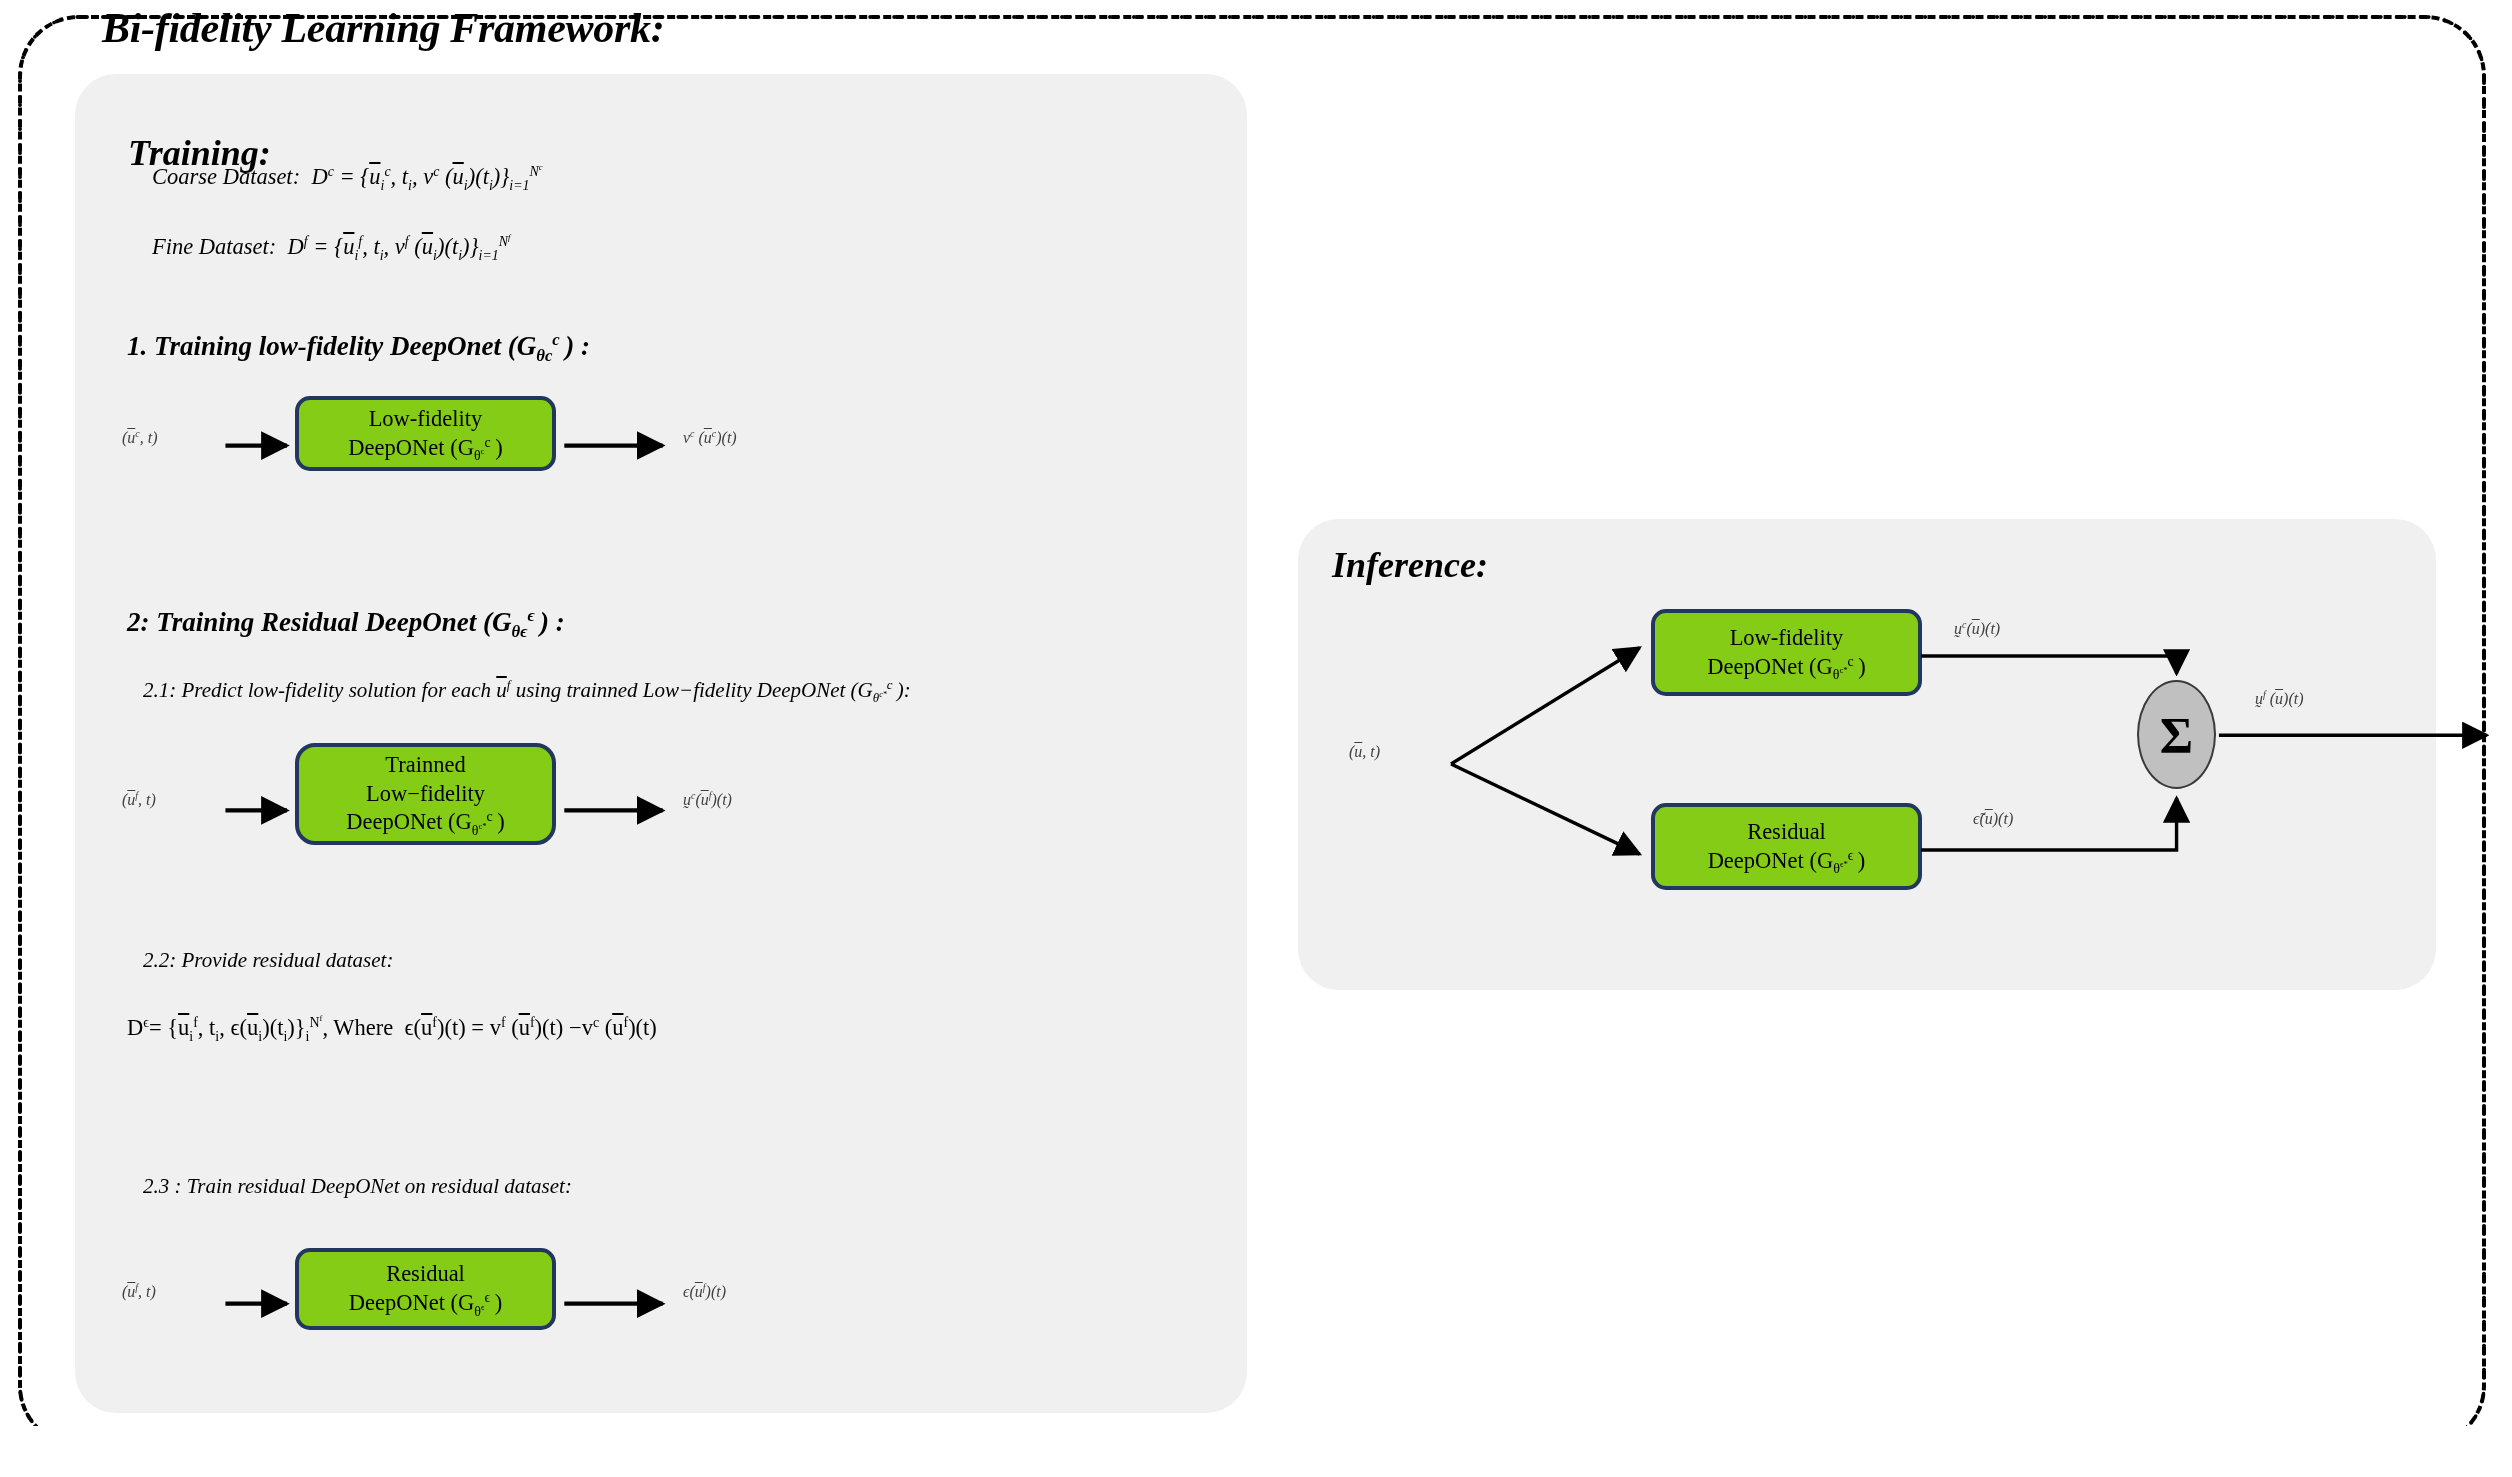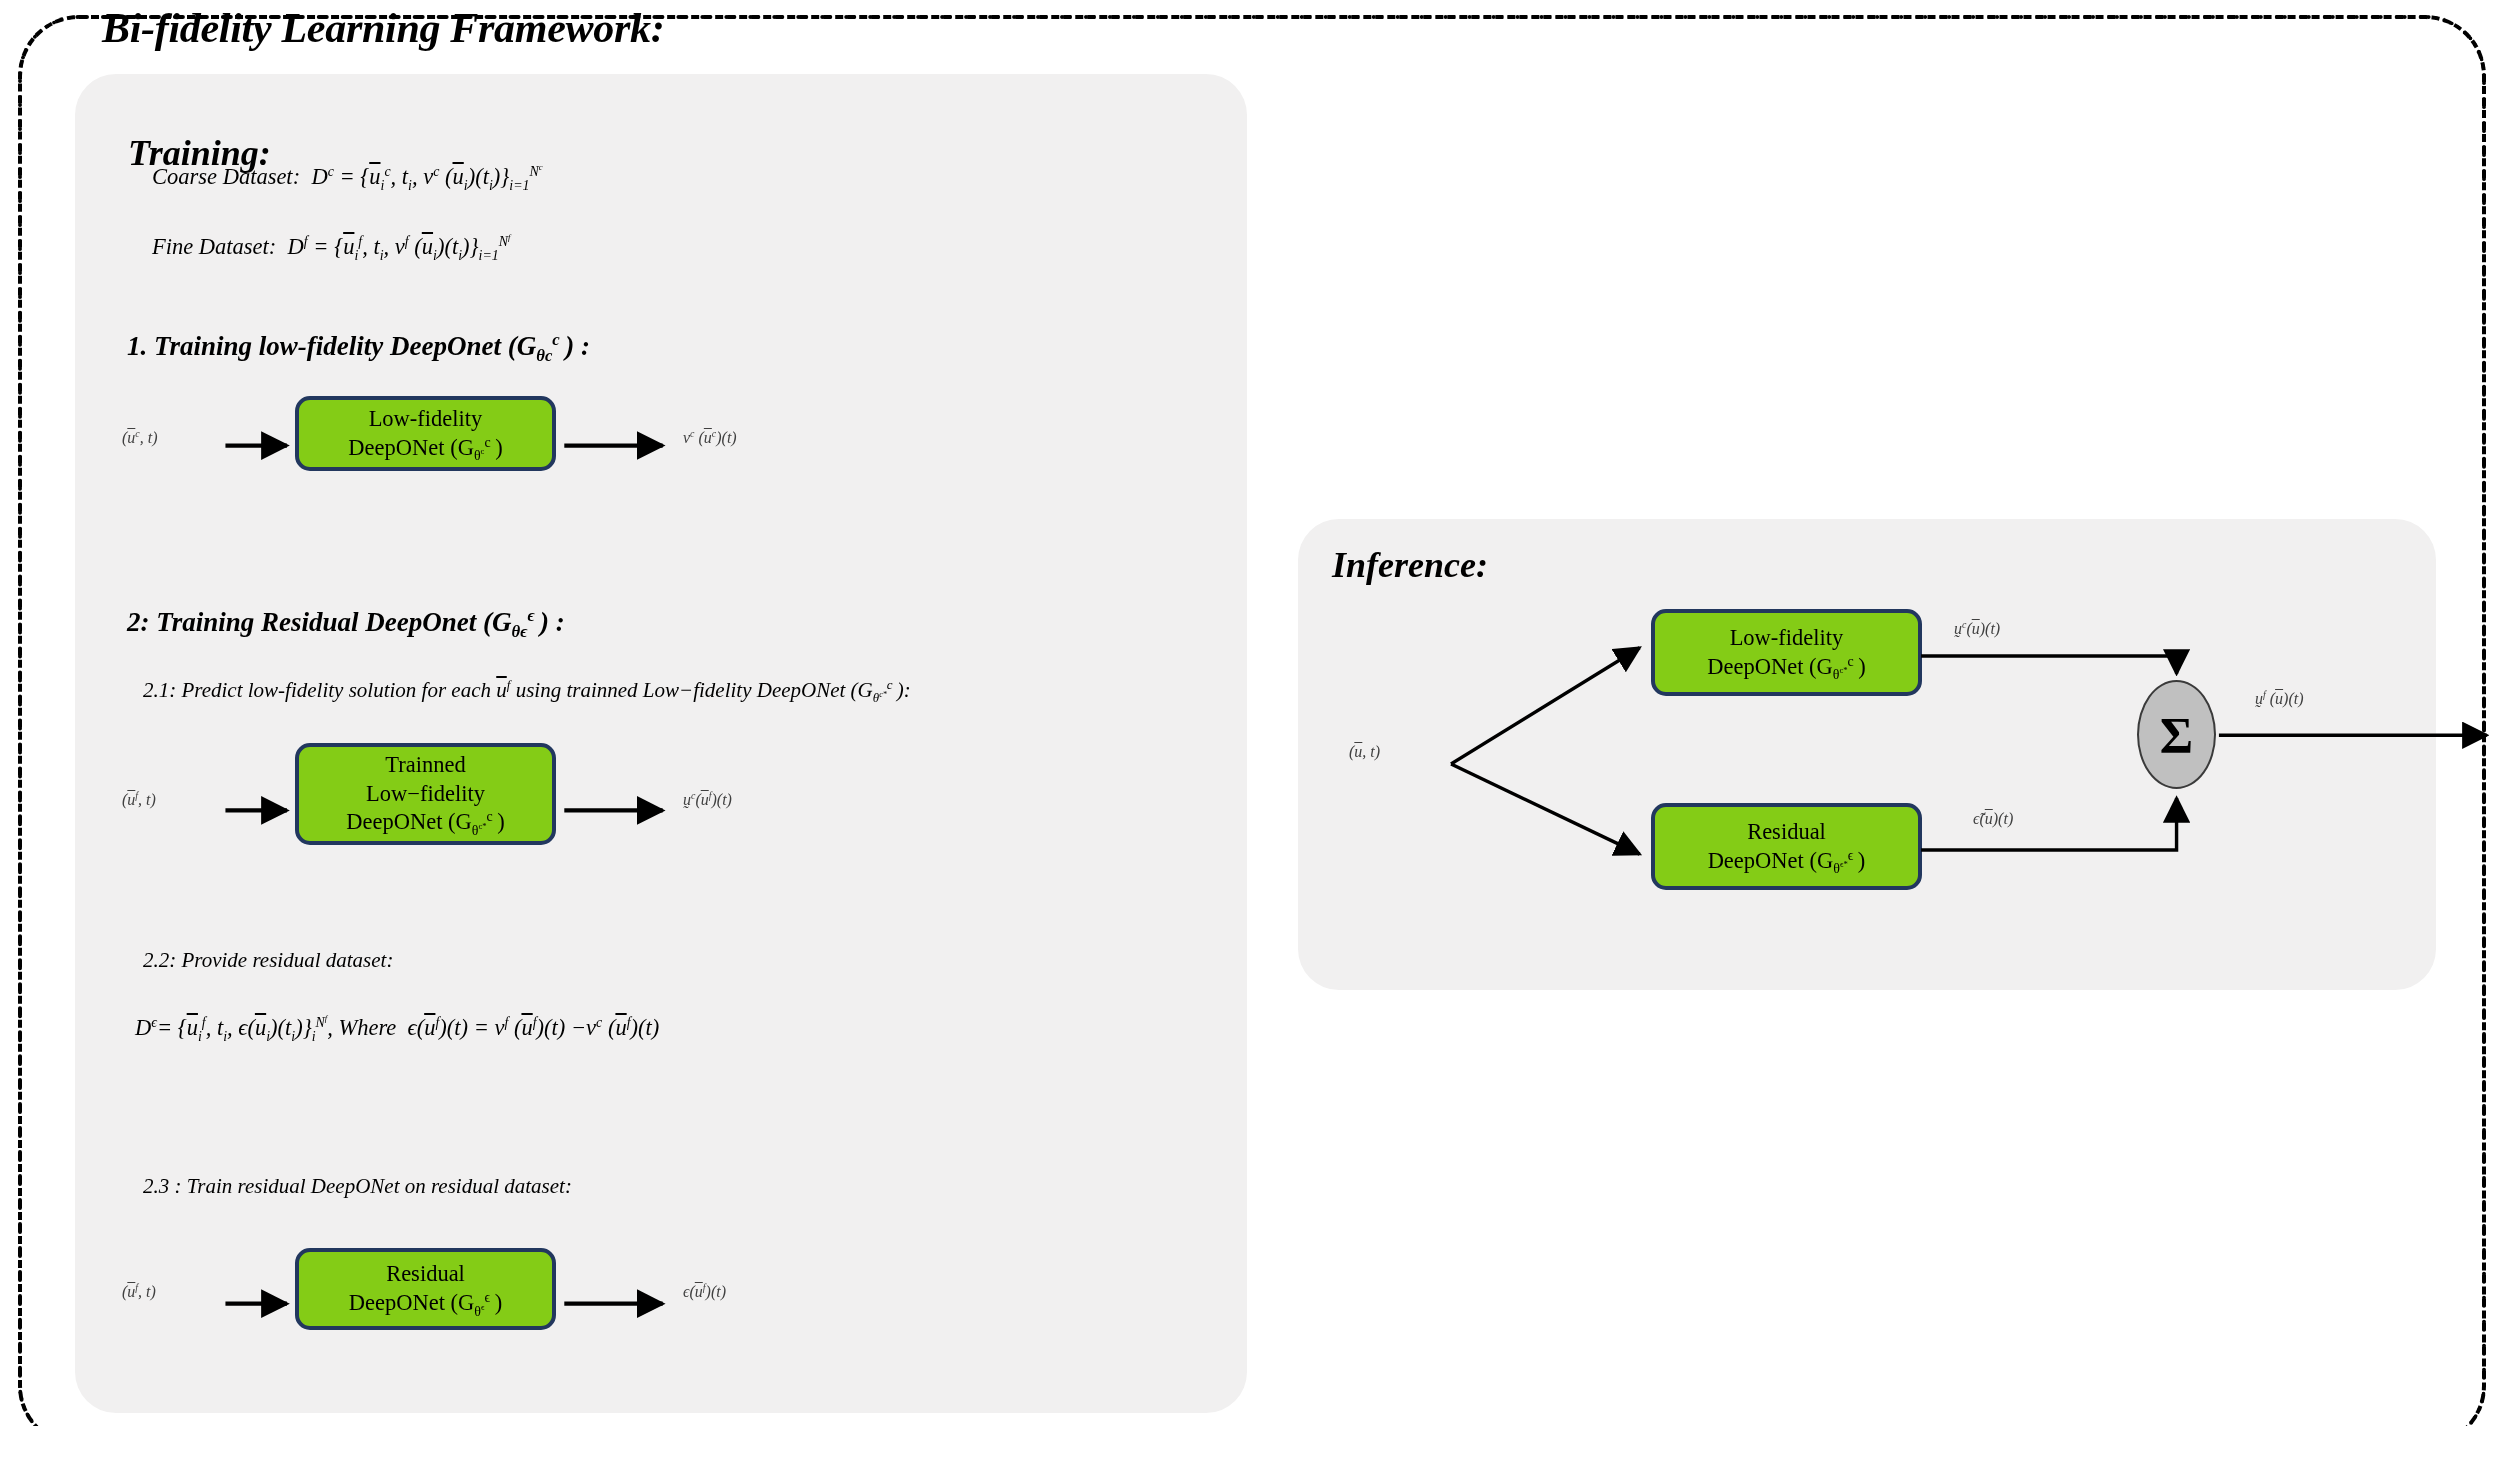--- a/index.html
+++ b/index.html
@@ -95,22 +95,20 @@
   }
   .mathline.sub {
     font-size: 21px;
   }
 
   .formula {
     position: absolute;
     font-size: 22.5px;
     white-space: nowrap;
     color: #000;
-    font-style: italic;
-    margin-left: 8px;
   }
 
   
   .node-box {
     position: absolute;
     background: #84cc16;
     border: 4.8px solid #22375e;
     border-radius: 15px;
     box-sizing: border-box;
     display: flex;
@@ -214,21 +212,21 @@
   </div>
 
   <div class="mathline sub" style="left:143px; top:678px;">
     2.1: Predict low-fidelity solution for each <span class="ovl">u</span><sup>f</sup> using trainned Low−fidelity DeepONet (G<sub>θ<sup>c*</sup></sub><sup>c</sup> ):
   </div>
 
   <div class="io-label" style="left:122px; top:791px;">
     (<span class="ovl">u</span><sup>f</sup>, t)
   </div>
 
-  <div class="node-box" id="box-trainned-low" style="left:295px; top:743px; width:261px; height:102px;">
+  <div class="node-box" id="box-trainned-low" style="left:295px; top:743px; width:261px; height:102px;border-radius:20px;">
     <span class="ln">Trainned</span>
     <span class="ln">Low−fidelity</span>
     <span class="ln">DeepONet (G<sub>θ<sup>c*</sup></sub><sup>c</sup> )</span>
   </div>
 
   <div class="io-label" style="left:683px; top:791px;">
     ṵ<sup>c</sup>(<span class="ovl">u</span><sup>f</sup>)(t)
   </div>
 
   <div class="mathline sub" style="left:143px; top:948px;">2.2: Provide residual dataset:</div>

